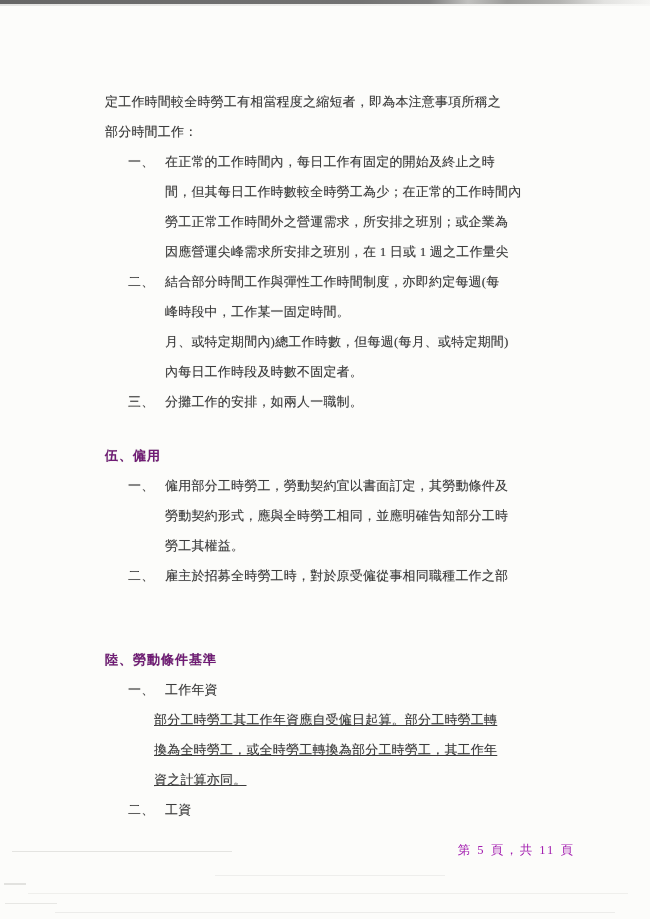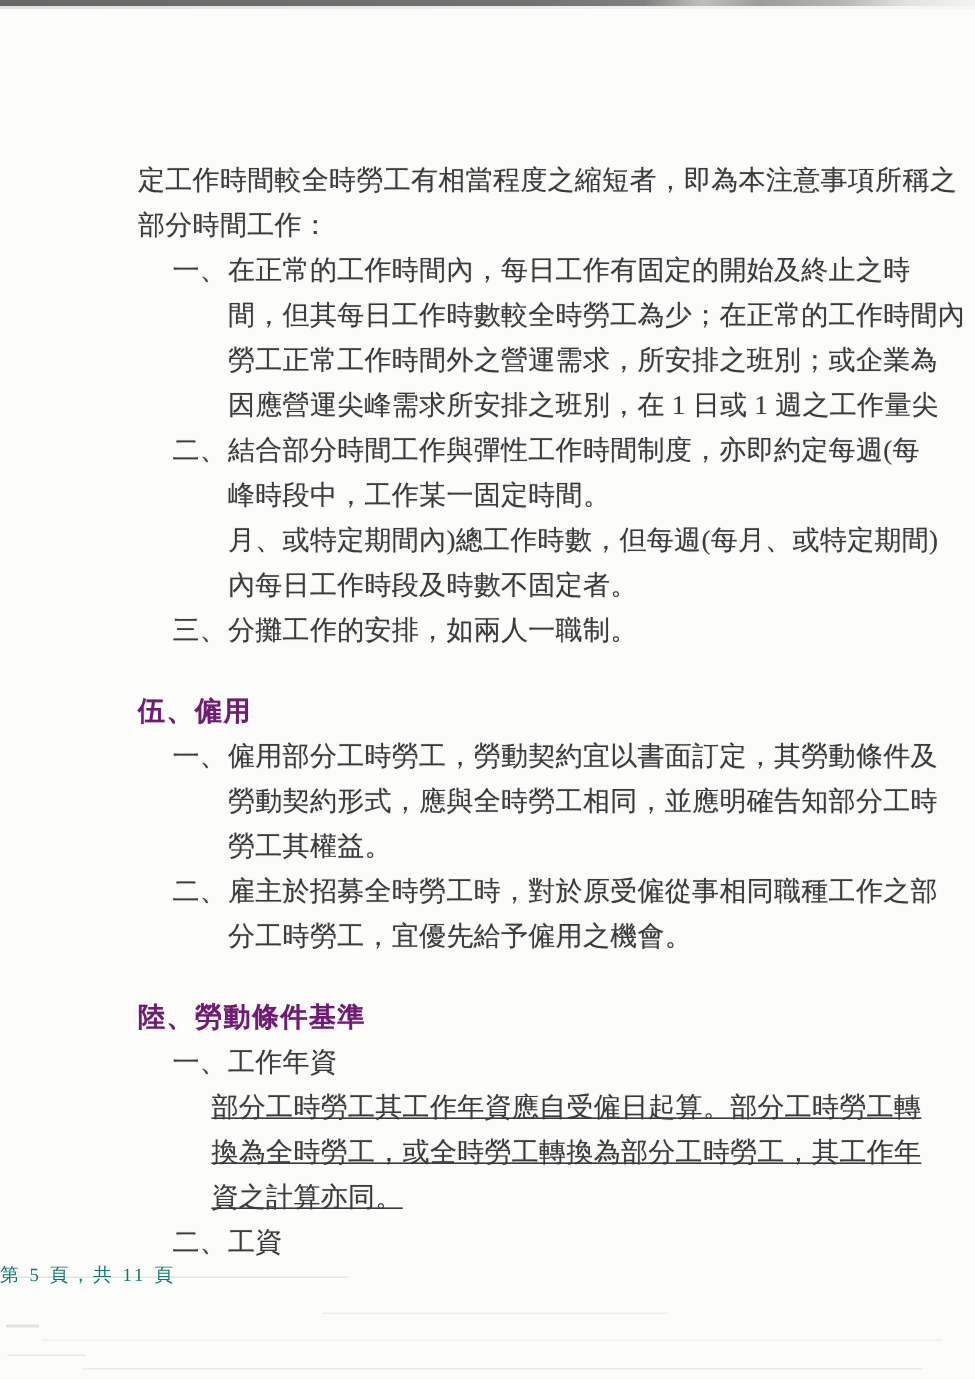--- a/index.html
+++ b/index.html
@@ -30,43 +30,42 @@
   .artifact{position:absolute;background:#e9e9e6;height:1px;}
   .a1{top:851px;left:12px;width:220px;background:#e4e4e1;}
   .a2{top:875px;left:215px;width:230px;background:#eeeeec;}
   .a3{top:893px;left:28px;width:600px;background:#efefec;}
   .a4{top:903px;left:5px;width:52px;background:#e7e7e4;}
   .a5{top:912px;left:55px;width:560px;background:#ececea;}
   .a6{top:883px;left:4px;width:22px;height:2px;background:#e2e2df;}
 
   
   .block{
-    position:absolute;left:92px;width:500px;
-    font-size:18px;line-height:30px;
+    position:absolute;left:105px;width:500px;
+    font-size:13px;line-height:30px;
     color:#3b3b3b;
     text-shadow:0 0 .7px rgba(75,75,75,.45);
     letter-spacing:.2px;
-    margin-top:18px;
   }
   .line{white-space:nowrap;}
   .first{padding-left:23px;}
   .marker{display:inline-block;width:37px;}
   .cont{padding-left:60px;}
   .body-indent{padding-left:49px;text-decoration:underline;}
   .heading{font-weight:700;color:#701a75;letter-spacing:1px;}
   .blockA{top:87px;}
   .blockB{top:441px;}
   .blockC{top:645px;}
 
   .footer{
     position:absolute;top:842px;left:0;width:575px;
-    text-align:left;
+    text-align:right;
     font-size:12.5px;line-height:17px;
     letter-spacing:2px;
-    color:#0f766e;
+    color:#a21caf;
   }
 </style>
 </head>
 <body>
 
 <div class="page">
 
   <div class="scan-top"></div>
   <div class="scan-top2"></div>
   <div class="artifact a1"></div>
@@ -94,21 +93,20 @@
   </div>
 
   <div class="block blockB">
     <div class="line heading">伍、僱用</div>
 
     <div class="line first"><span class="marker">一、</span><span>僱用部分工時勞工，勞動契約宜以書面訂定，其勞動條件及</span></div>
     <div class="line cont">勞動契約形式，應與全時勞工相同，並應明確告知部分工時</div>
     <div class="line cont">勞工其權益。</div>
 
     <div class="line first"><span class="marker">二、</span><span>雇主於招募全時勞工時，對於原受僱從事相同職種工作之部</span></div>
-    <div class="line cont">分工時勞工，宜優先給予僱用之機會。</div>
   </div>
 
   <div class="block blockC">
     <div class="line heading">陸、勞動條件基準</div>
 
     <div class="line first"><span class="marker">一、</span><span>工作年資</span></div>
     <div class="line body-indent">部分工時勞工其工作年資應自受僱日起算。部分工時勞工轉</div>
     <div class="line body-indent">換為全時勞工，或全時勞工轉換為部分工時勞工，其工作年</div>
     <div class="line body-indent">資之計算亦同。</div>
 

